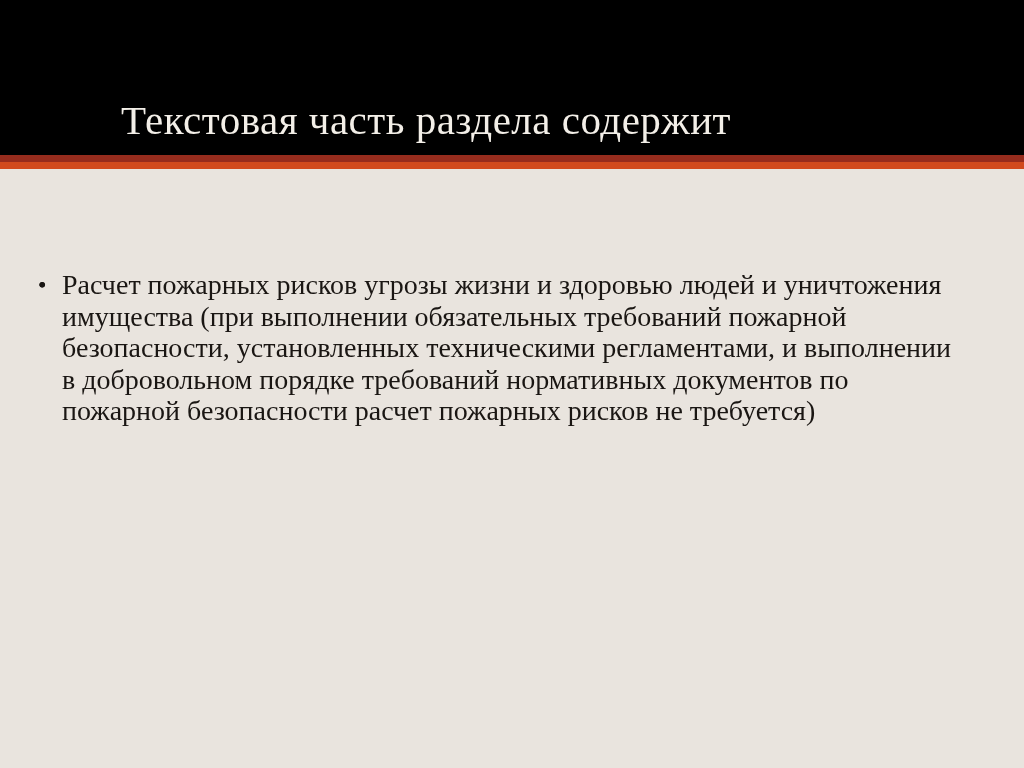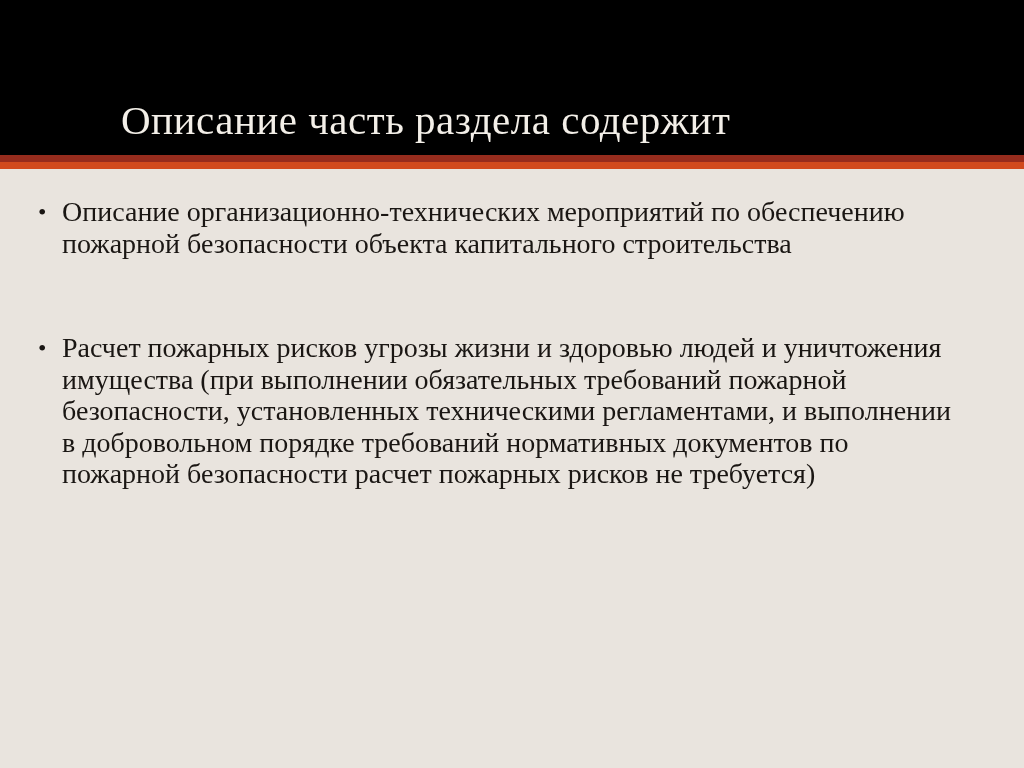--- a/index.html
+++ b/index.html
@@ -78,29 +78,28 @@
     top: 1px;
     font-size: 24px;
     line-height: 31.5px;
   }
 </style>
 </head>
 <body>
 
 <div class="slide">
   <div class="header">
-    <h1 class="title">Описание часть раздела содержит</h1>
+    <h1 class="title">Текстовая часть раздела содержит</h1>
   </div>
   <div class="stripe-dark"></div>
   <div class="stripe-orange"></div>
   <div class="content">
     <ul class="bullets">
       <li>
         <span class="bullet">•</span>
-        <span>Описание организационно-технических мероприятий по обеспечению пожарной безопасности объекта капитального строительства</span>
       </li>
       <li>
         <span class="bullet">•</span>
         <span>Расчет пожарных рисков угрозы жизни и здоровью людей и уничтожения имущества (при выполнении обязательных требований пожарной безопасности, установленных техническими регламентами, и выполнении в добровольном порядке требований нормативных документов по пожарной безопасности расчет пожарных рисков не требуется)</span>
       </li>
     </ul>
   </div>
 </div>
 
 </body></html>

